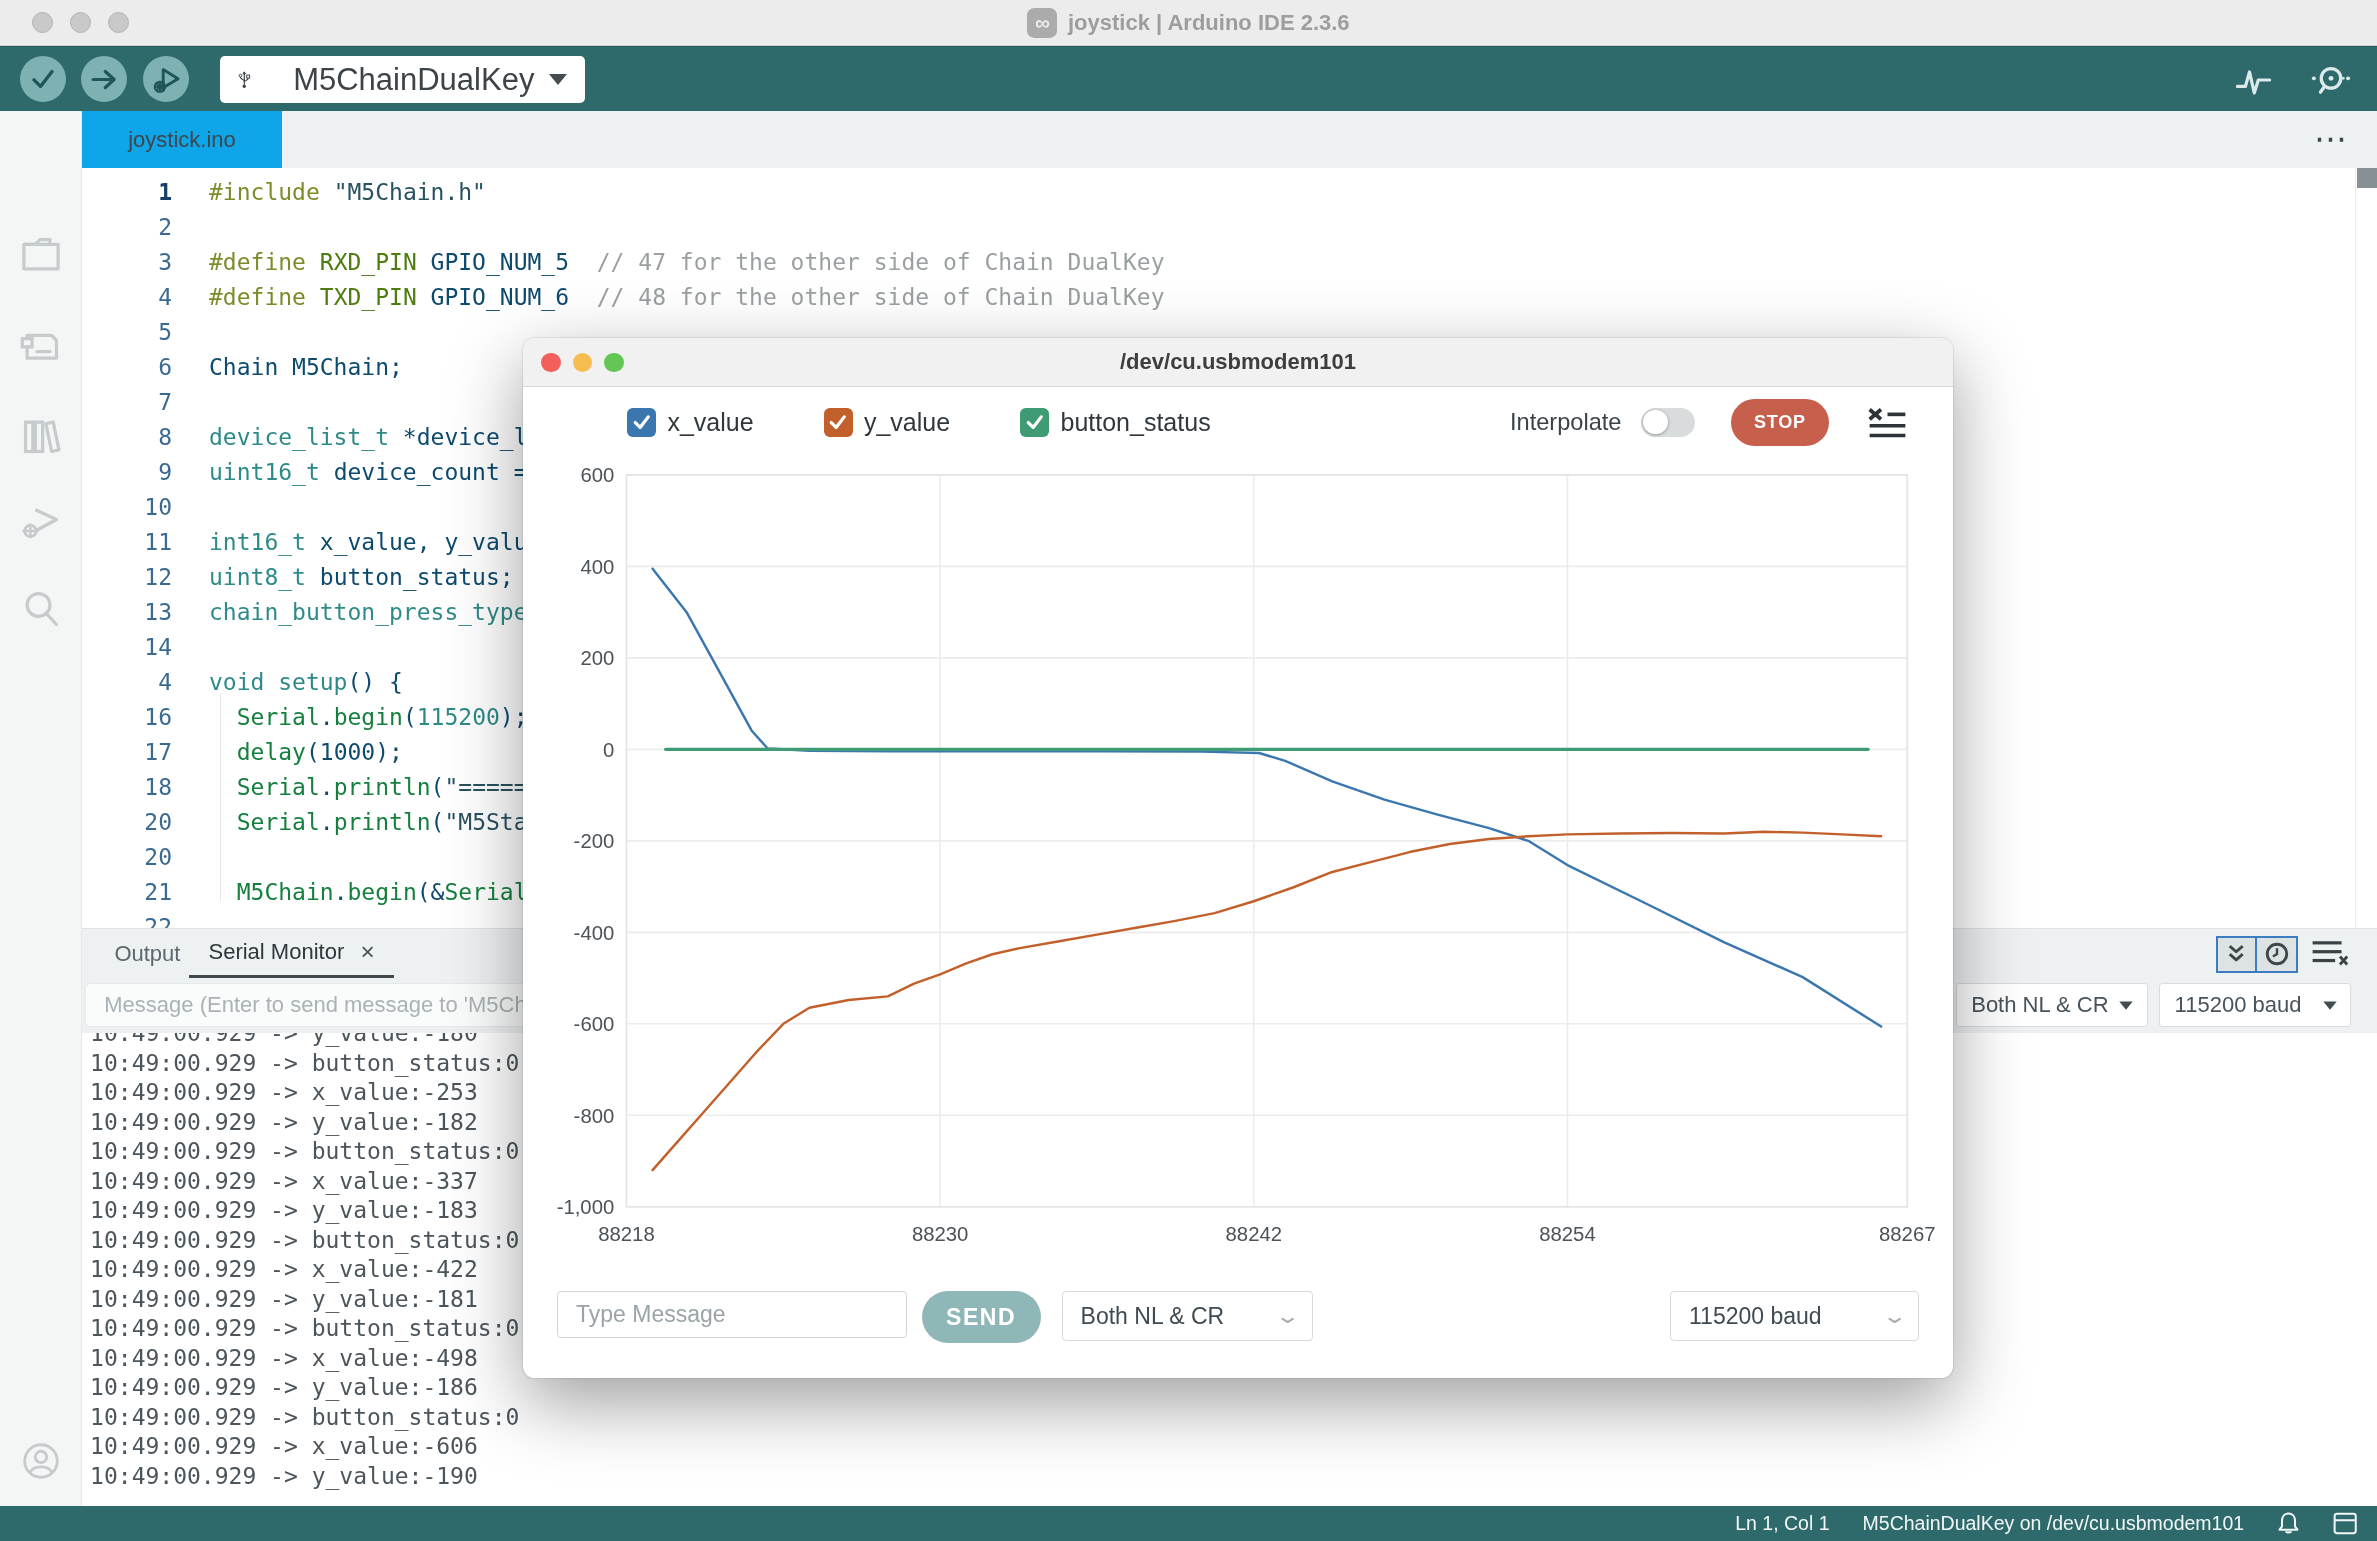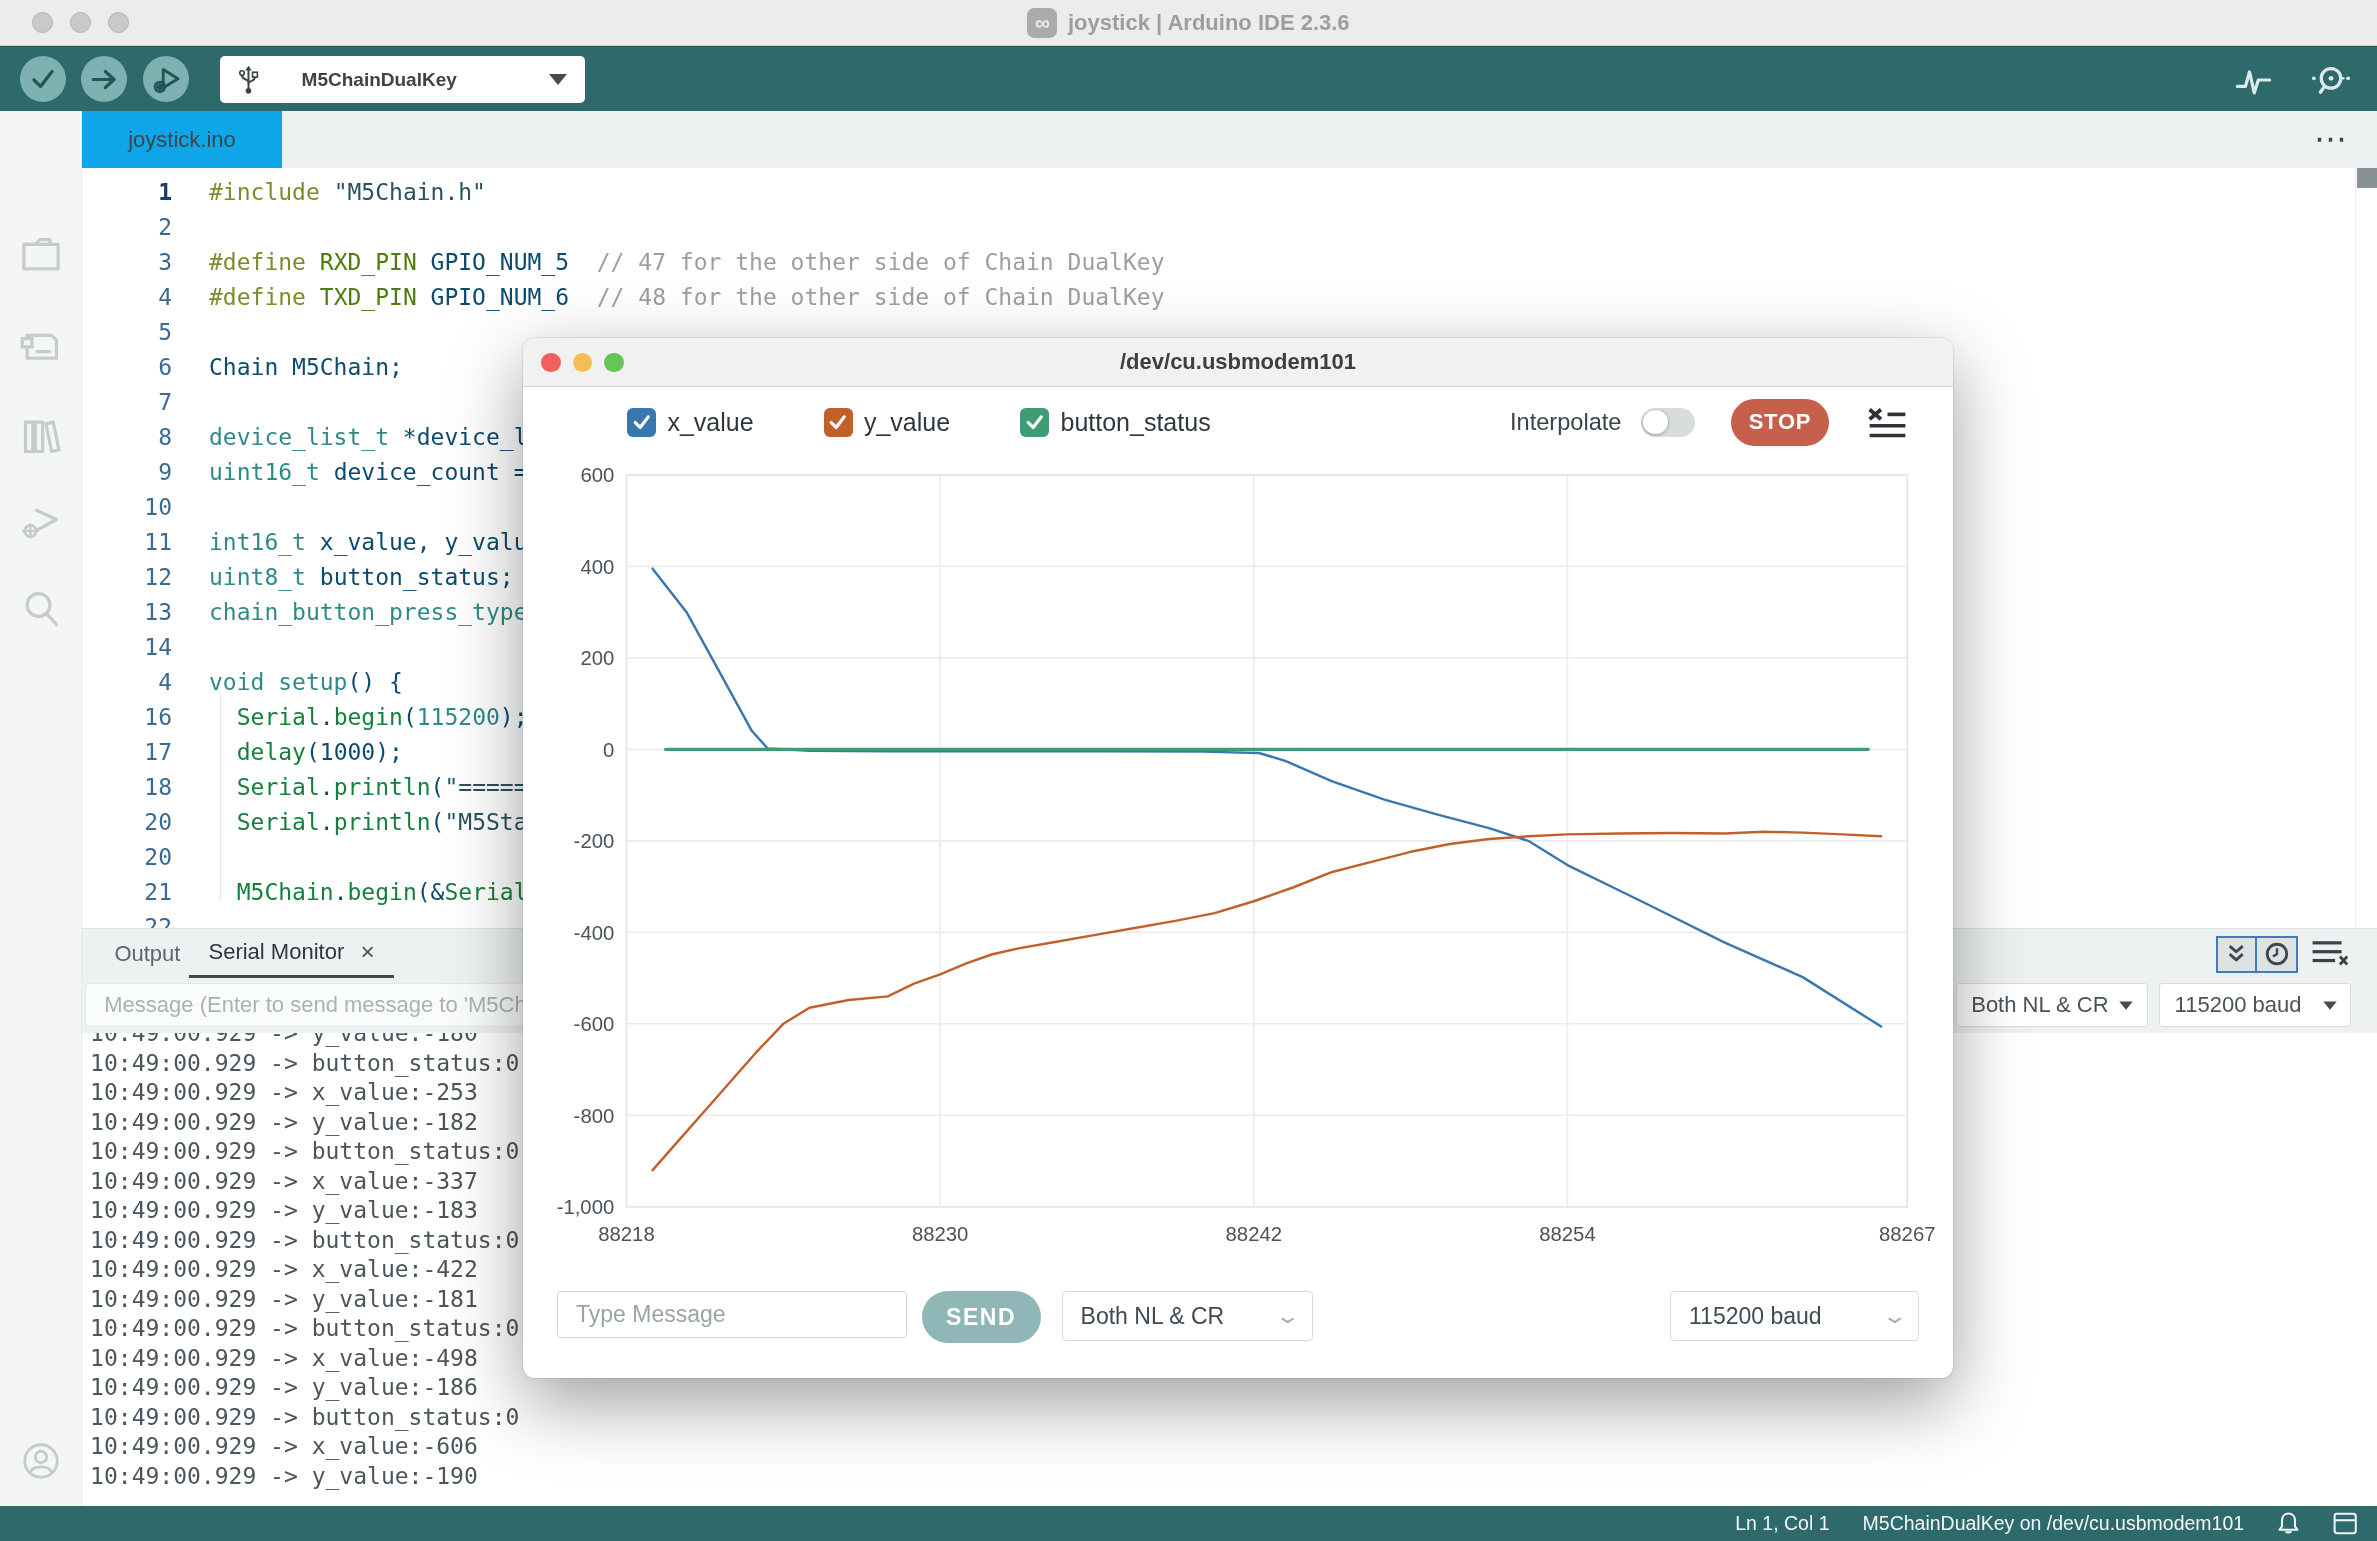--- a/index.html
+++ b/index.html
@@ -10,21 +10,21 @@
   .macbar { position:absolute; left:0; top:0; right:0; height:46px; background:#ececec; border-bottom:0.8px solid #d2d2d2; }
   .lights { position:absolute; left:32px; top:12.2px; display:flex; gap:17px; }
   .light { width:21px; height:21px; border-radius:50%; background:#c9c9c9; border:0.8px solid #b3b3b3; }
   .mactitle { position:absolute; left:0; right:0; top:0; height:46px; display:flex; justify-content:center; align-items:center; gap:10.6px; font-weight:bold; font-size:22px; color:#9d9d9d; }
   .appicon { width:30px; height:30px; border-radius:7.3px; background:#ababab; color:#ececec; display:flex; align-items:center; justify-content:center; font-size:21px; font-weight:bold; }
 
   
   .toolbar { position:absolute; top:46px; left:0; right:0; height:65px; background:#2e6a6c; border-top:1.6px solid #215759; }
   .tbtn { position:absolute; top:9px; width:46px; height:46px; border-radius:50%; background:#7db1b2; display:flex; align-items:center; justify-content:center; }
   .boardsel { position:absolute; left:220px; top:9px; width:365px; height:47px; background:#fff; border-radius:4.9px; display:flex; align-items:center; padding:0 18px; gap:14.6px; }
-  .boardname { font-weight:bold; font-size:19px; color:#3c4449; flex:1;margin-left:28px; }
+  .boardname { font-weight:normal; font-size:31px; color:#3c4449; flex:1;margin-left:28px; }
   .caret-down { width:0; height:0; border-left:9px solid transparent; border-right:9px solid transparent; border-top:11.4px solid #434c50; }
   .tb-right { position:absolute; right:24.4px; top:9.8px; display:flex; gap:37px; align-items:center; height:46px; }
 
   
   .activitybar { position:absolute; left:0; top:111px; width:82px; bottom:35px; background:#f4f6f6; border-right:0.8px solid #e7eaea; }
   .aicon { position:absolute; left:18.7px; width:44px; height:44px; }
   .aicon svg { width:44px; height:44px; }
 
   
   .tabbar { position:absolute; left:82px; top:111px; right:0; height:57px; background:#eef1f2; }
@@ -77,21 +77,21 @@
   .pw-title { height:49px; background:#f1f1f1; border-bottom:0.8px solid #d7d7d7; border-radius:11.4px 11.4px 0 0; position:relative; display:flex; align-items:center; justify-content:center; font-size:22px; font-weight:bold; color:#3e3e3e; }
   .pw-lights { position:absolute; left:18px; top:14.6px; display:flex; gap:12.2px; }
   .pw-light { width:19.5px; height:19.5px; border-radius:50%; }
   .pw-legend { height:70px; display:flex; align-items:center; padding:0 46px 0 68px; }
   .leg-item { display:flex; align-items:center; gap:11.4px; font-size:25px; color:#31383d; margin-right:34px;padding-left:36px; }
   .leg-cb { width:29px; height:29px; border-radius:5.7px; display:flex; align-items:center; justify-content:center; }
   .pw-legend .spacer { flex:1; }
   .interp-label { font-size:23.6px; color:#3b434a; margin-right:19.5px; }
   .toggle { width:54px; height:29px; border-radius:14.6px; background:#d8dcdd; position:relative; margin-right:36px; }
   .knob { position:absolute; left:2.4px; top:2.4px; width:24.4px; height:24.4px; border-radius:50%; background:#fff; box-shadow:0 0.8px 3.3px rgba(0,0,0,0.35); }
-  .stopbtn { width:98px; height:47px; border-radius:23.6px; background:#c75f4d; color:#fff; font-weight:bold; font-size:22px; letter-spacing:0.8px; display:flex; align-items:center; justify-content:center; margin-right:39px; border:none; font-family:inherit; }
+  .stopbtn { width:98px; height:47px; border-radius:23.6px; background:#c75f4d; color:#fff; font-weight:bold; font-size:18px; letter-spacing:0.8px; display:flex; align-items:center; justify-content:center; margin-right:39px; border:none; font-family:inherit; }
   .pw-chart { position:relative; height:801px; }
   .pw-controls { display:flex; align-items:flex-start; padding:0 34px; margin-top:33px; }
   .typemsg { width:350px; height:47px; border:1.2px solid #cfd5d6; border-radius:4.1px; color:#9aa3a8; font-size:23px; display:flex; align-items:center; padding:0 18px; }
   .sendbtn { width:119px; height:52px; border-radius:26px; background:#90b7b7; color:#fff; font-weight:bold; font-size:23px; letter-spacing:1.6px; display:flex; align-items:center; justify-content:center; margin-left:14.6px; border:none; font-family:inherit; }
   .pwselect { height:50px; border:1.2px solid #d6dadb; border-radius:4.1px; display:flex; align-items:center; padding:0 14.6px 0 18px; font-size:23px; color:#3f4a52; background:#fff; }
   .pwselect .lbl { flex:1; white-space:nowrap; }
   .chev { color:#a7aeb2; font-size:21px; transform:scaleX(1.5); }
   .pwsel-nl { width:251px; margin-left:21px; }
   .pwsel-baud { width:249px; margin-left:auto; }
 </style>

